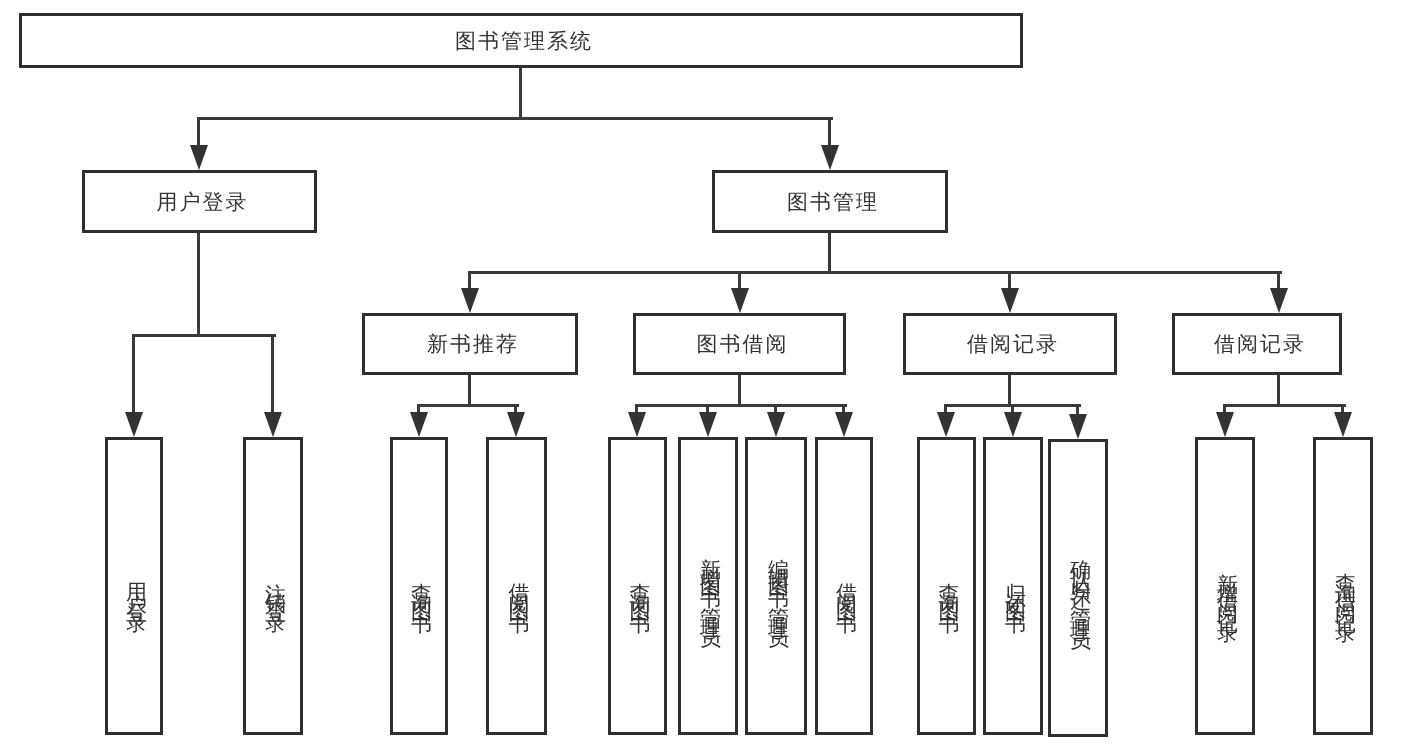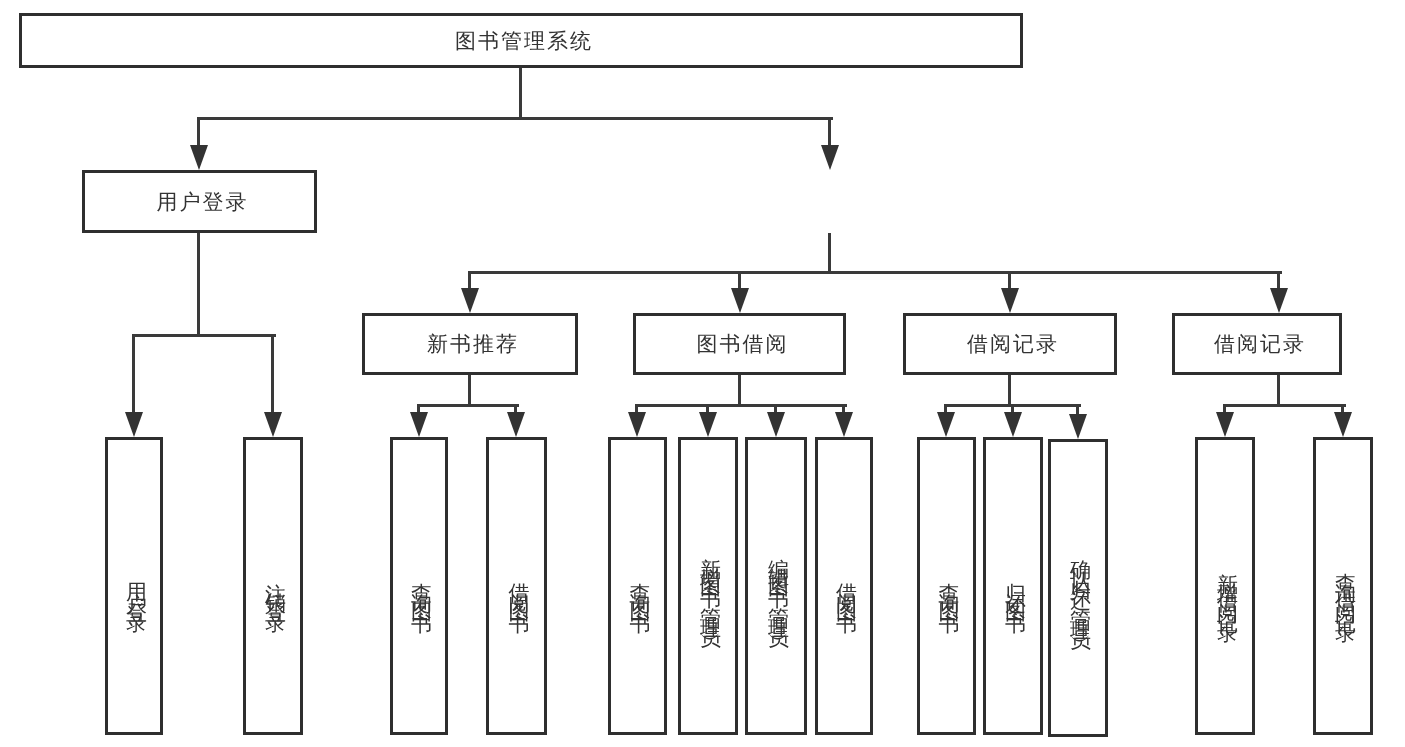--- a/index.html
+++ b/index.html
@@ -30,20 +30,21 @@
   }
 </style>
 </head>
 <body>
 
 <div class="canvas">
 
   <div class="box" style="left:19px;top:13px;width:1004px;height:55px">图书管理系统</div>
 
   <div class="box" style="left:82px;top:170px;width:235px;height:63px">用户登录</div>
+  <div class="box" style="left:712px;top:170px;width:236px;height:63px">图书管理</div>
 
   <div class="box" style="left:362px;top:313px;width:216px;height:62px">新书推荐</div>
   <div class="box" style="left:633px;top:313px;width:213px;height:62px">图书借阅</div>
   <div class="box" style="left:903px;top:313px;width:214px;height:62px">借阅记录</div>
   <div class="box" style="left:1172px;top:313px;width:170px;height:62px">借阅记录</div>
 
   <div class="box vbox" style="left:105px;top:437px;width:58px;height:298px">用户登录</div>
   <div class="box vbox" style="left:243px;top:437px;width:60px;height:298px">注销登录</div>
 
   <div class="box vbox" style="left:390px;top:437px;width:58px;height:298px">查询图书</div>

